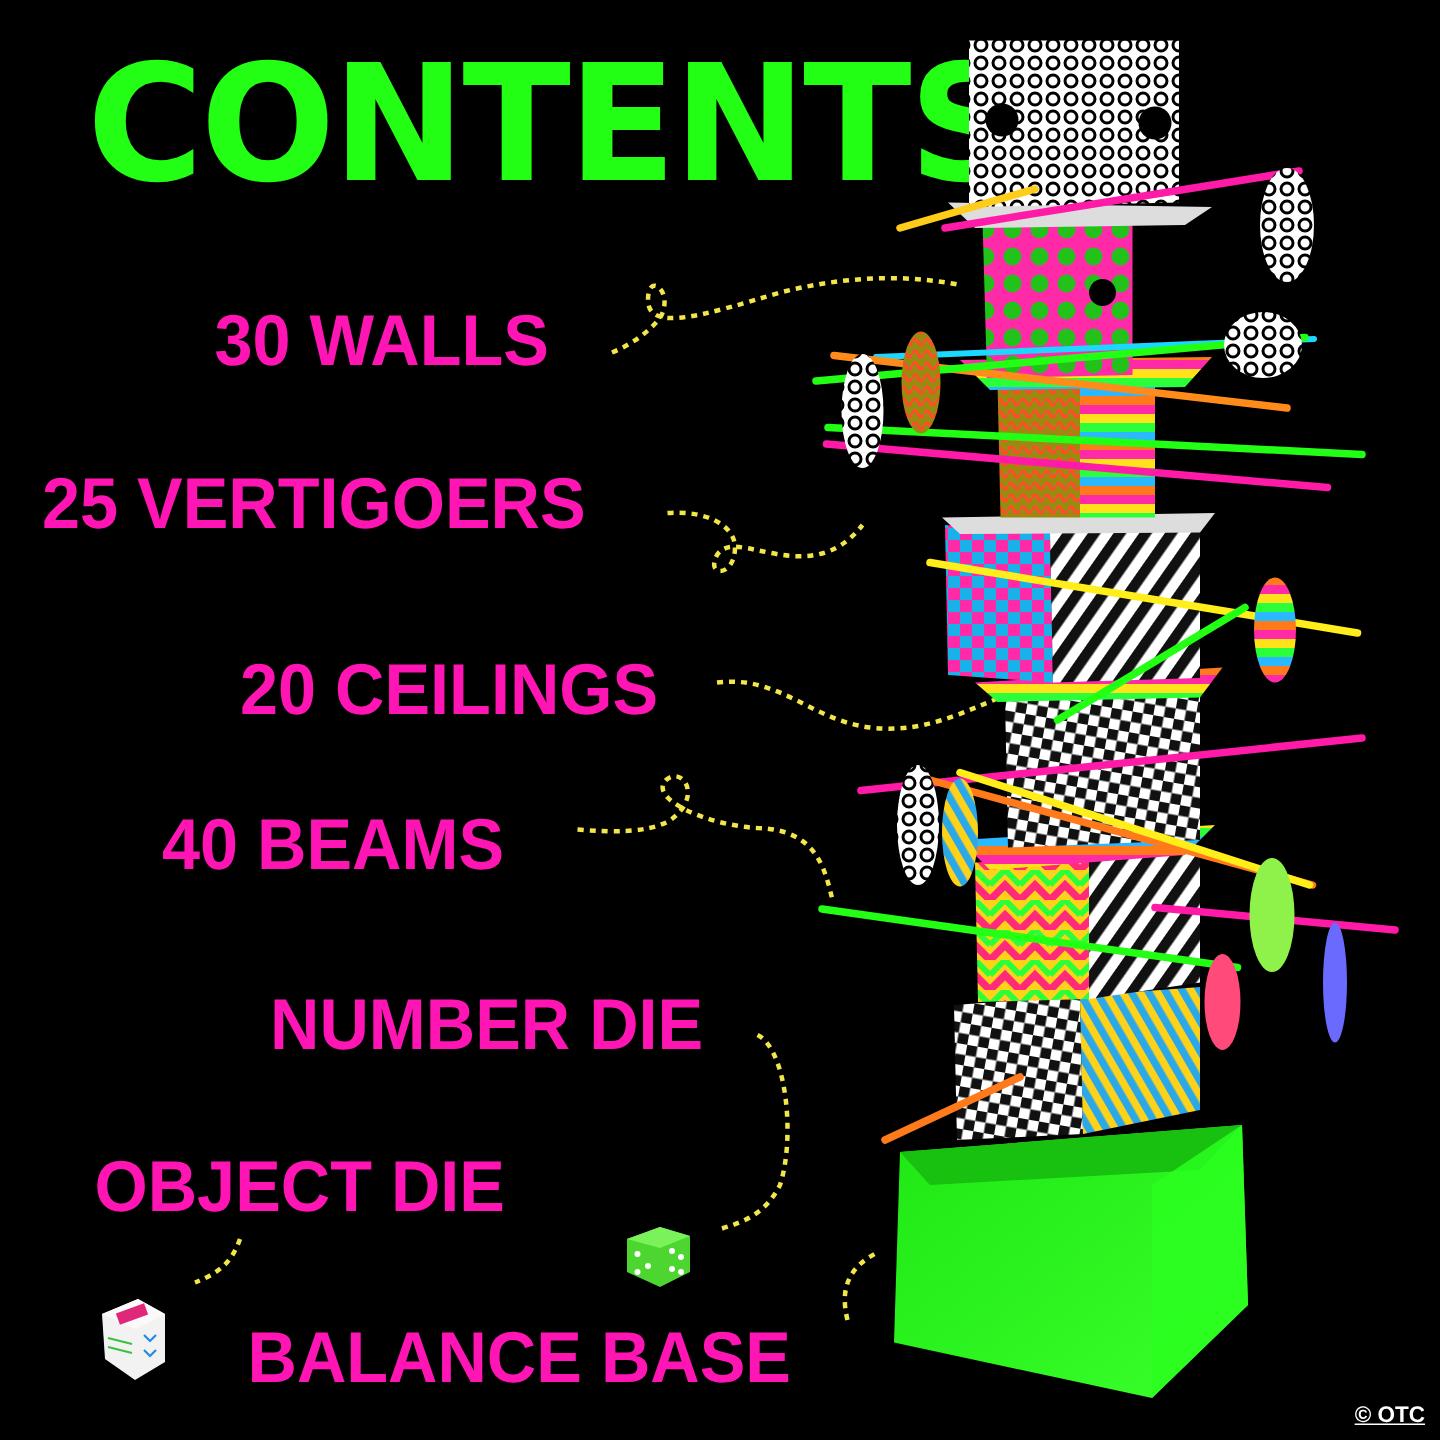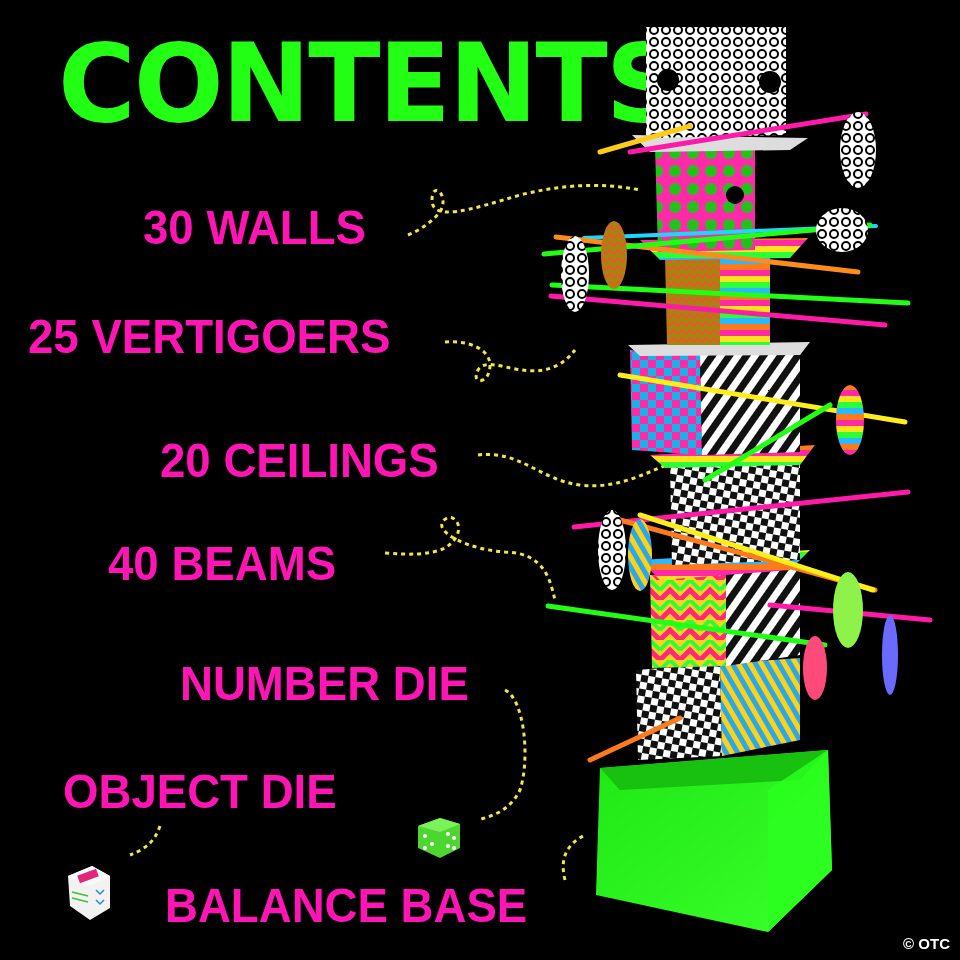--- a/index.html
+++ b/index.html
@@ -11,21 +11,21 @@
     transform:scaleX(0.98); transform-origin:left top; line-height:1;
   }
   .label {
     position:absolute; color:#ff14b4; font-weight:bold;
     font-family:"Liberation Sans", sans-serif; font-size:48px;
     line-height:1; white-space:nowrap; transform:scaleX(0.95); transform-origin:left top;
   }
   svg.layer { position:absolute; left:0; top:0; }
   .copyright {
     position:absolute; right:10px; bottom:8px; color:#fff;
-    font-family:"Liberation Sans", sans-serif; font-weight:bold; font-size:15px;
+    font-family:"Liberation Sans", sans-serif; font-weight:bold; font-size:15px;text-decoration:underline;
   }
 </style>
 </head>
 <body>
 
 <div class="title">CONTENTS</div>
 
 <svg class="layer" width="960" height="960" viewBox="0 0 960 960">
   <defs>
     <pattern id="spiral" width="12" height="12" patternUnits="userSpaceOnUse">

